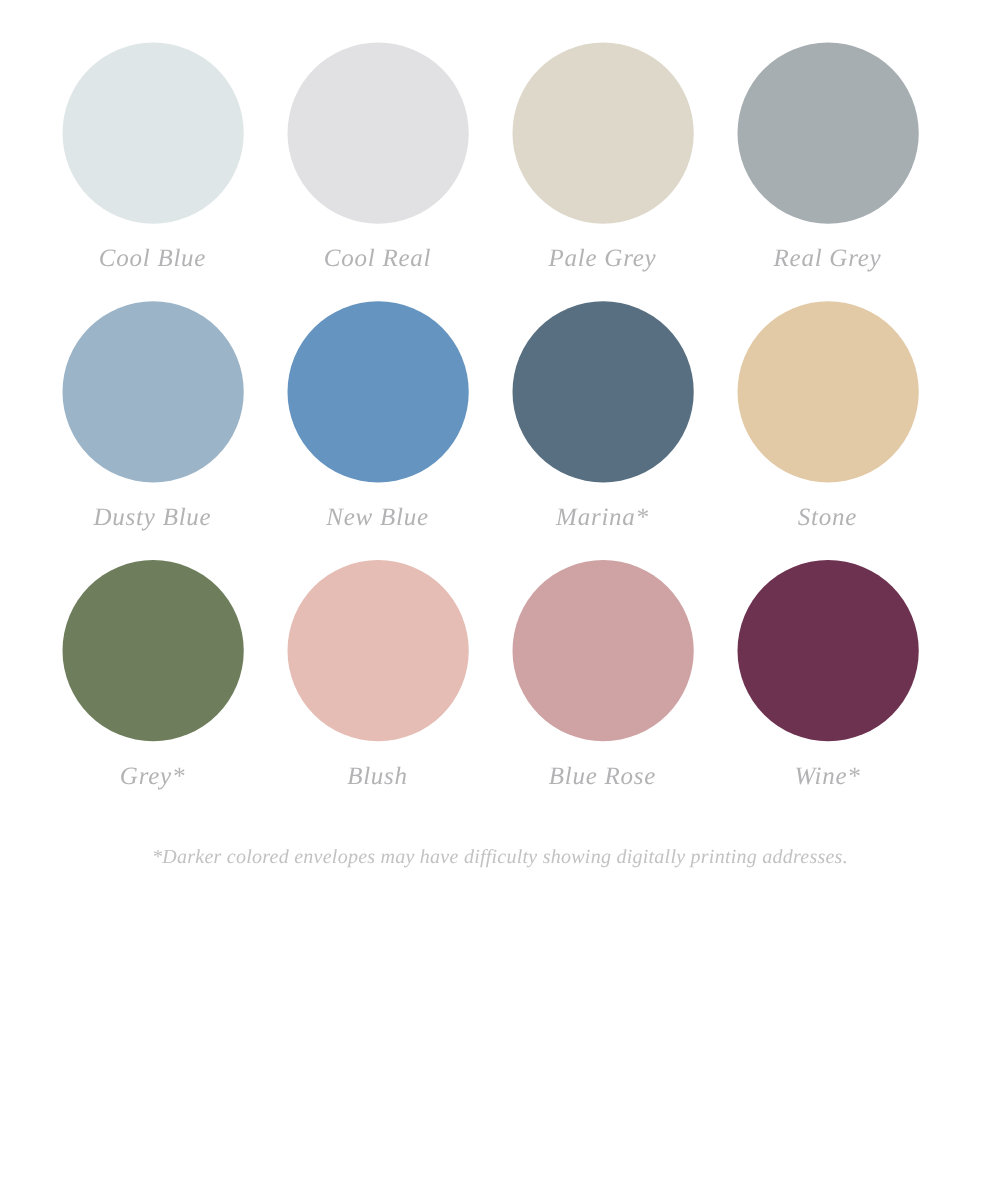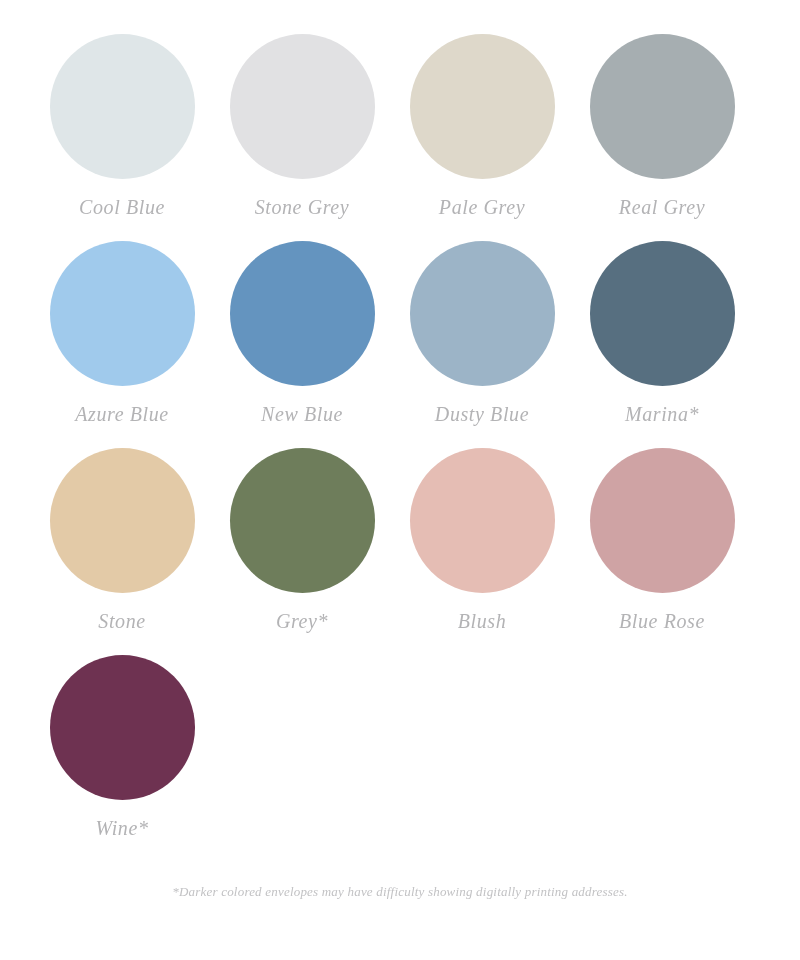--- a/index.html
+++ b/index.html
@@ -50,58 +50,54 @@
     letter-spacing: 0.6px;
     color: #b3b3b5;
     white-space: nowrap;
     line-height: 1.2;
   }
 
   .footnote {
     margin-top: 22px;
     font-family: "Liberation Serif", "DejaVu Serif", serif;
     font-style: italic;
-    font-size: 13px;
+    font-size: 16px;
     letter-spacing: 0.2px;
     color: #c2c2c4;
     text-align: center;
     white-space: nowrap;
   }
 </style>
 </head>
 <body>
 
 <div class="palette-grid">
     <div class="swatch-cell">
       <div class="swatch-dot" style="background: rgb(223, 230, 232);"></div>
       <div class="swatch-label">Cool Blue</div>
     </div>
     <div class="swatch-cell">
       <div class="swatch-dot" style="background: rgb(225, 225, 227);"></div>
-      <div class="swatch-label">Stone Grey</div>
+      <div class="swatch-label">Cool Real</div>
     </div>
     <div class="swatch-cell">
       <div class="swatch-dot" style="background: rgb(222, 216, 202);"></div>
       <div class="swatch-label">Pale Grey</div>
     </div>
     <div class="swatch-cell">
       <div class="swatch-dot" style="background: rgb(166, 174, 177);"></div>
       <div class="swatch-label">Real Grey</div>
     </div>
     <div class="swatch-cell">
-      <div class="swatch-dot" style="background: rgb(160, 202, 236);"></div>
-      <div class="swatch-label">Azure Blue</div>
+      <div class="swatch-dot" style="background: rgb(156, 180, 199);"></div>
+      <div class="swatch-label">Dusty Blue</div>
     </div>
     <div class="swatch-cell">
       <div class="swatch-dot" style="background: rgb(100, 148, 191);"></div>
       <div class="swatch-label">New Blue</div>
-    </div>
-    <div class="swatch-cell">
-      <div class="swatch-dot" style="background: rgb(156, 180, 199);"></div>
-      <div class="swatch-label">Dusty Blue</div>
     </div>
     <div class="swatch-cell">
       <div class="swatch-dot" style="background: rgb(87, 111, 128);"></div>
       <div class="swatch-label">Marina*</div>
     </div>
     <div class="swatch-cell">
       <div class="swatch-dot" style="background: rgb(227, 202, 167);"></div>
       <div class="swatch-label">Stone</div>
     </div>
     <div class="swatch-cell">

